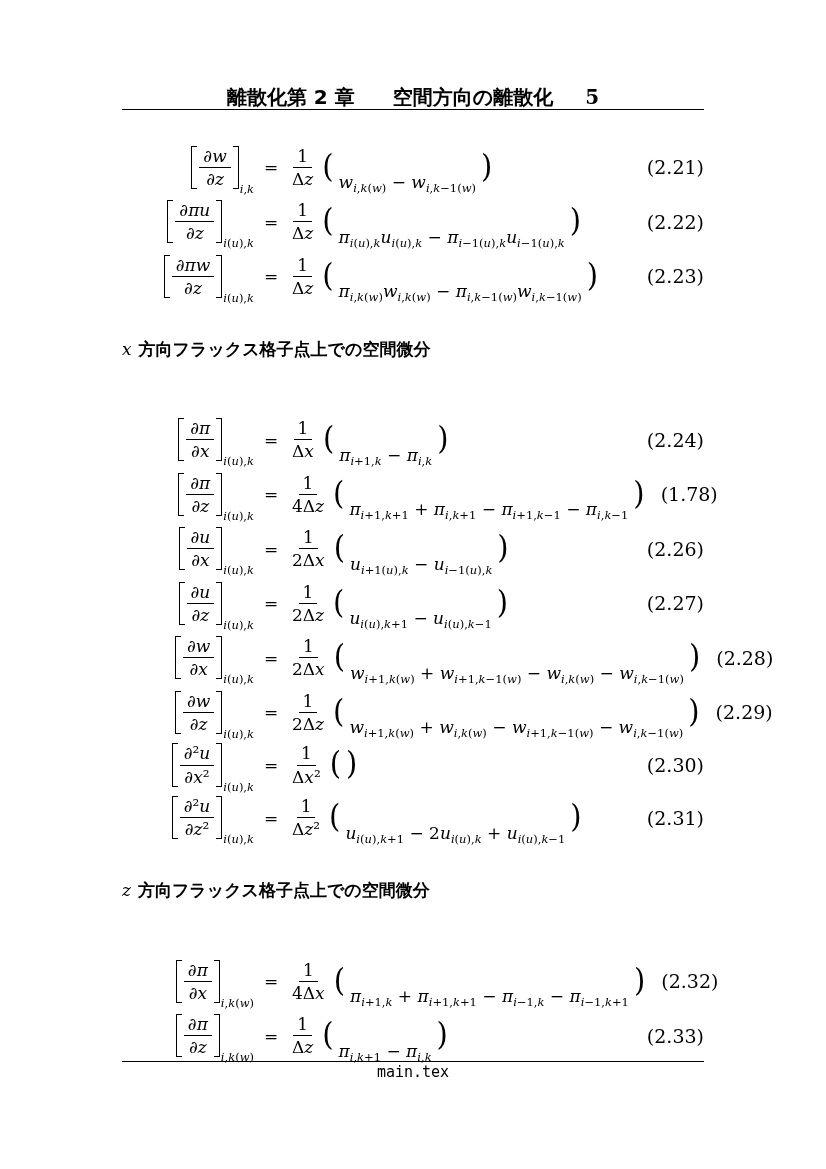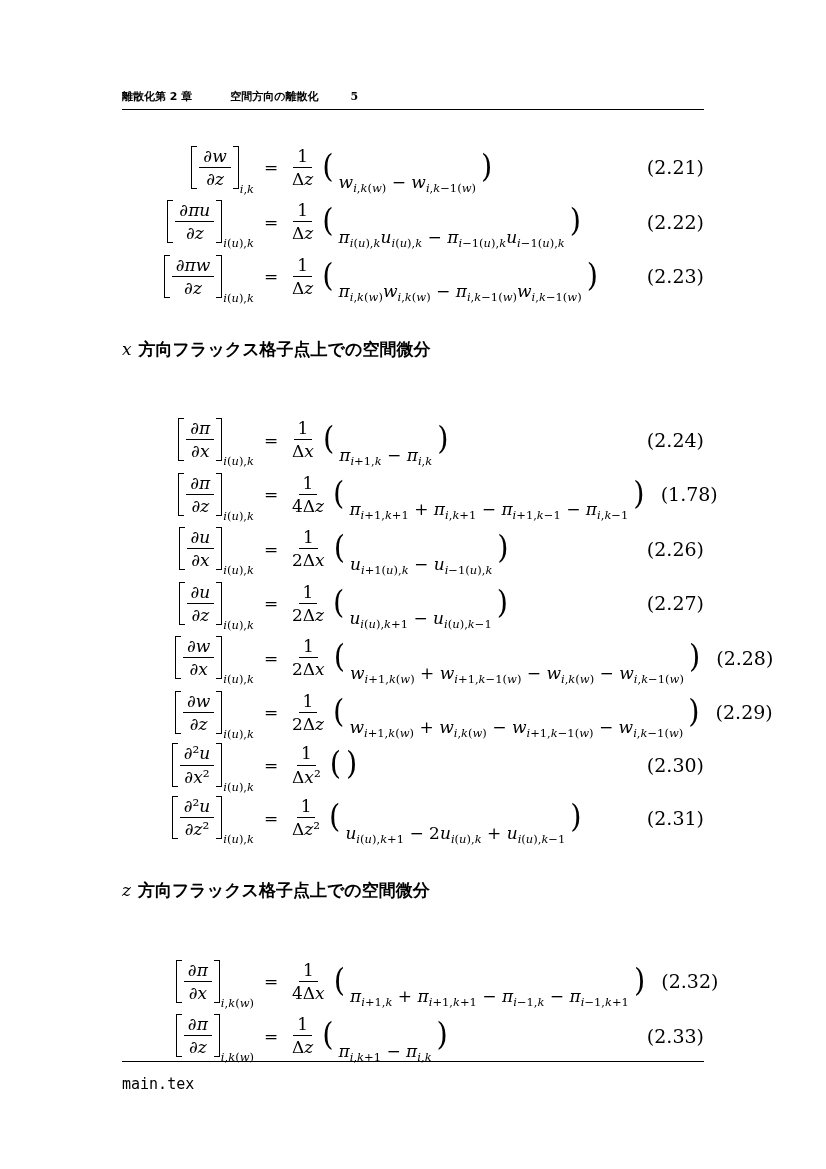--- a/index.html
+++ b/index.html
@@ -1,22 +1,22 @@
 <!DOCTYPE html>
 <html><head>
 <meta charset="utf-8">
 <style>
   html,body{margin:0;padding:0;background:#ffffff;}
   .page{position:relative;width:826px;height:1169px;background:#fff;color:#000;
         font-family:"DejaVu Serif",serif;overflow:hidden;}
   .content{position:absolute;left:122px;top:88px;width:582px;}
 
   
-  .pagehead{display:flex;justify-content:flex-start;align-items:baseline;
-            font-size:11px;line-height:18px;}
+  .pagehead{display:flex;justify-content:center;align-items:baseline;
+            font-size:20px;line-height:18px;}
   .cjk-bold{font-family:"DejaVu Sans",sans-serif;font-weight:bold;}
   .head-right{display:inline-flex;align-items:baseline;}
   .head-title{margin-left:38px;}
   .head-page{margin-left:32px;font-family:"DejaVu Serif",serif;font-weight:bold;}
   .head-rule{border-top:1.3px solid #000;margin-top:3px;height:0;}
 
   
   .doc-body > :first-child{margin-top:30px;}
   .sec-heading{margin-top:35px;font-size:17px;line-height:21px;}
   .sec-heading .mvar{font-style:italic;margin-right:7px;}
@@ -41,22 +41,22 @@
   .lsub{font-size:11.5px;align-self:flex-end;transform:translateY(7px);margin-left:1px;white-space:nowrap;}
 
   .par{font-size:29px;line-height:0.9;transform:scaleY(1.08);padding-bottom:3px;}
   .terms{font-size:17px;white-space:nowrap;margin-top:32px;}
   i{font-style:italic;}
   sub{font-size:11.5px;line-height:1;vertical-align:-4px;}
   sub i{font-style:italic;}
 
   
   .footer{position:absolute;left:122px;top:1061px;width:582px;
-          border-top:1.3px solid #000;padding-top:13px;
-          display:flex;justify-content:flex-start;align-items:baseline;}
+          border-top:1.3px solid #000;padding-top:1px;
+          display:flex;justify-content:center;align-items:baseline;}
   .foot-left{font-family:"DejaVu Sans Mono",monospace;font-size:15px;}
   .foot-right{font-family:"DejaVu Serif",serif;font-size:15.5px;}
 </style>
 </head>
 <body>
 
 <div class="page">
   <div class="content">
     <div class="pagehead">
       <span class="cjk-bold">離散化</span>

